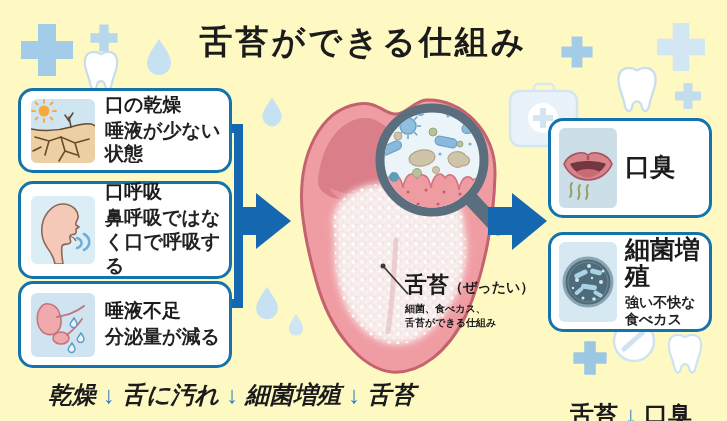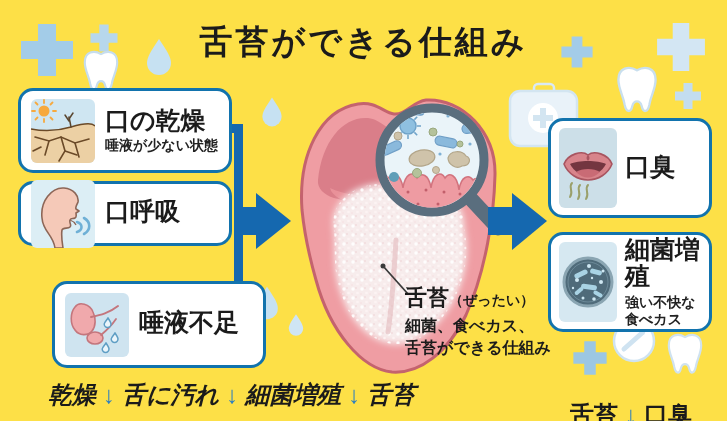--- a/index.html
+++ b/index.html
@@ -1,40 +1,40 @@
 <!DOCTYPE html>
 <html><head>
 <meta charset="utf-8">
 <style>
   html,body{margin:0;padding:0;background:#fff;}
   body{width:727px;height:421px;overflow:hidden;font-family:"Liberation Sans","DejaVu Sans",sans-serif;}
-  #stage{position:relative;width:727px;height:421px;background:#fde047;}
+  #stage{position:relative;width:727px;height:421px;background:#fef9c3;}
   .layer{position:absolute;left:0;top:0;}
   .z0{z-index:0}.z1{z-index:1}.z2{z-index:2}
 
   #title{position:absolute;left:0;right:0;top:20px;text-align:center;
          font-size:33px;font-weight:800;color:#1b1b1b;letter-spacing:3px;z-index:4;}
 
   .cause-box{position:absolute;left:18px;width:214px;background:#fff;border:3px solid #1273ad;
              border-radius:15px;display:flex;align-items:center;gap:10px;padding:0 6px 0 10px;
              box-sizing:border-box;z-index:4;}
   .result-box{position:absolute;left:548px;width:164px;background:#fff;border:3px solid #1273ad;
              border-radius:15px;display:flex;align-items:center;gap:8px;padding:0 4px 0 8px;
              box-sizing:border-box;z-index:4;}
   .box-icon{flex:0 0 auto;border-radius:6px;overflow:hidden;line-height:0;}
   .box-text{flex:1 1 auto;}
-  .box-title{font-size:25px;font-weight:800;color:#1b1b1b;line-height:1.1;margin-bottom:3px;}
+  .box-title{font-size:19px;font-weight:800;color:#1b1b1b;line-height:1.1;margin-bottom:3px;}
   .result-box .box-title{font-size:25px;}
-  .box-desc{font-size:14px;font-weight:700;color:#222;line-height:1.25;}
+  .box-desc{font-size:19px;font-weight:700;color:#222;line-height:1.25;}
   .result-box .box-desc{font-size:14px;}
 
-  #annotation{position:absolute;left:405px;top:283px;z-index:4;color:#1b1b1b;}
+  #annotation{position:absolute;left:405px;top:270px;z-index:4;color:#1b1b1b;}
   #annotation .term{font-size:22px;font-weight:800;}
   #annotation .reading{font-size:14px;font-weight:700;}
-  #annotation .desc{font-size:16px;font-weight:700;line-height:1.35;margin-top:2px;}
+  #annotation .desc{font-size:10px;font-weight:700;line-height:1.35;margin-top:2px;}
 
   .flow{position:absolute;top:379px;z-index:4;font-size:24px;font-weight:800;color:#1b1b1b;white-space:nowrap;}
   #flow-left{left:48px;font-style:italic;}
   #flow-right{left:570px;margin-top:20px;}
   .flow .arr{color:#2b7ec2;margin:0 7px;font-weight:800;}
 </style>
 </head>
 <body>
 
 <div id="stage">
@@ -222,56 +222,58 @@
             <path d="M38,20 L42,14"></path>
         </g>
       </svg>
     </div>
     <div class="box-text">
       <div class="box-title">口の乾燥</div>
       <div class="box-desc">唾液が少ない状態</div>
     </div>
   </div>
 
-  <div class="cause-box" style="top:181px;height:65px;">
+  <div class="cause-box" style="top:181px;height:98px;">
     <div class="box-icon">
       <svg width="64" height="68" viewBox="0 0 64 68">
         <rect width="64" height="68" fill="#dceef5"></rect>
         <path d="M24,68 C22,54 12,52 11,38 C9,21 21,7 33,8 C43,9 48,16 47,22 C46,25 44,27 45,29
                  L48,31 L45,33 C45,35 46,37 44,38 C42,39 40,38 39,40 C38,43 41,45 39,47
                  C37,49 32,47 31,50 C30,55 31,61 32,68 Z" fill="#f5c9b8" stroke="#8d6657" stroke-width="1.6" stroke-linejoin="round"></path>
         <path d="M39,40 C42,41 44,43 45,45" stroke="#8d6657" stroke-width="1.3" fill="none"></path>
         <g stroke="#6fb0d6" stroke-width="2.6" fill="none" stroke-linecap="round">
           <path d="M46,42 C52,44 52,50 46,52"></path>
           <path d="M53,38 C60,42 60,50 53,54"></path>
         </g>
       </svg>
     </div>
     <div class="box-text">
       <div class="box-title">口呼吸</div>
-    </div>
-  </div>
-
-  <div class="cause-box" style="top:281px;height:87px;margin-left:34px;">
+      <div class="box-desc">鼻呼吸ではなく口で呼吸する</div>
+    </div>
+  </div>
+
+  <div class="cause-box" style="top:281px;height:87px;">
     <div class="box-icon">
       <svg width="64" height="64" viewBox="0 0 64 64">
         <rect width="64" height="64" fill="#cfe4f0"></rect>
         <path d="M10,14 C5,20 5,31 10,37 C14,43 23,43 27,38 C31,33 31,25 28,19 C25,11 14,8 10,14 Z" fill="#f0a9ac" stroke="#c4767d" stroke-width="1.6"></path>
         <path d="M26,24 C36,22 44,20 53,13" stroke="#c4767d" stroke-width="2" fill="none" stroke-linecap="round"></path>
         <ellipse cx="30" cy="45" rx="8" ry="6" fill="#f0a9ac" stroke="#c4767d" stroke-width="1.6"></ellipse>
         <path d="M36,42 C42,37 47,32 51,26" stroke="#c4767d" stroke-width="1.8" fill="none" stroke-linecap="round"></path>
         <g fill="#eaf5fb" stroke="#5f9ec4" stroke-width="1.5">
           <path d="M43,25 C45,28 46,29.5 46,31 A3.4,3.4 0 1,1 39.2,31 C39.2,29.5 41,28 43,25 Z"></path>
           <path d="M50,40 C52,43 53,44.5 53,46 A3.4,3.4 0 1,1 46.2,46 C46.2,44.5 48,43 50,40 Z"></path>
           <path d="M41,50 C43,53 44,54.5 44,56 A3.4,3.4 0 1,1 37.2,56 C37.2,54.5 39,53 41,50 Z"></path>
         </g>
       </svg>
     </div>
     <div class="box-text">
       <div class="box-title">唾液不足</div>
+      <div class="box-desc">分泌量が減る</div>
     </div>
   </div>
 
   <div class="result-box" style="top:118px;height:100px;">
     <div class="box-icon">
       <svg width="58" height="80" viewBox="0 0 58 80">
         <rect width="58" height="80" fill="#ccdfe8"></rect>
         <path d="M5,36 C9,26 23,22 29,27 C35,22 49,26 53,36 C49,46 39,52 29,52 C19,52 9,46 5,36 Z" fill="#d8848b" stroke="#a85560" stroke-width="1.6"></path>
         <path d="M11,36 C19,32 39,32 47,36 C43,44 35,48 29,48 C23,48 15,44 11,36 Z" fill="#743640"></path>
         <path d="M17,44 C23,40 35,40 41,44 C37,48 33,49.5 29,49.5 C25,49.5 21,48 17,44 Z" fill="#c96b75"></path>

